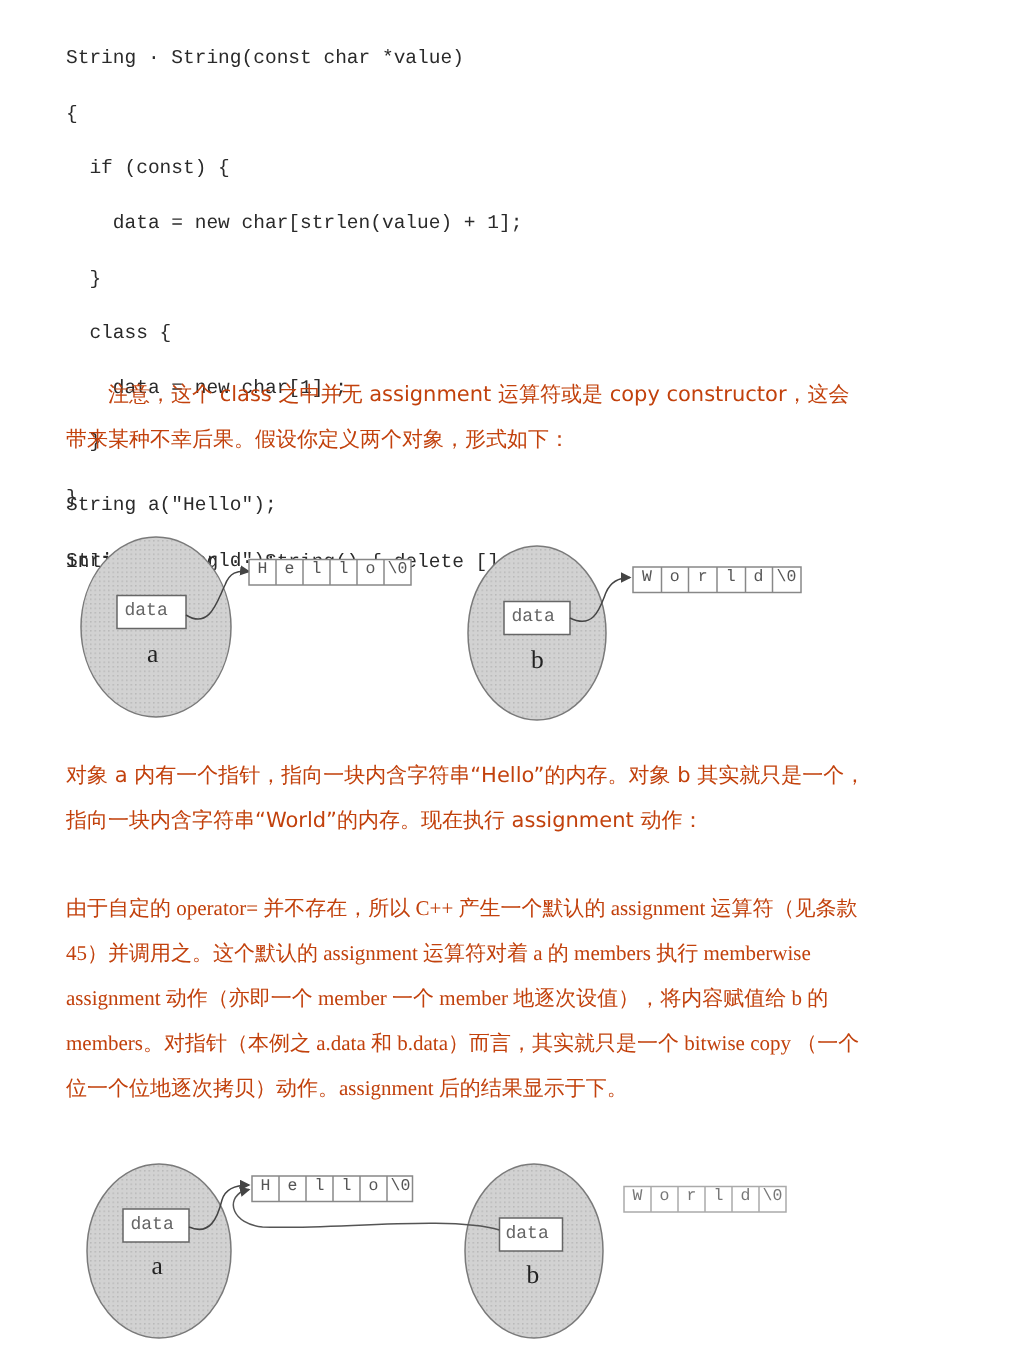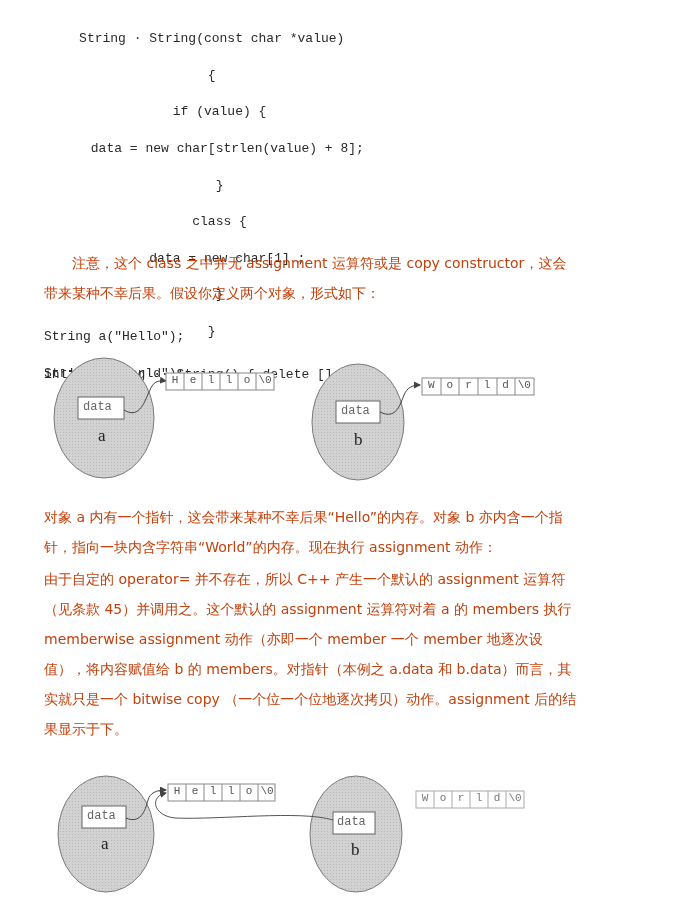--- a/index.html
+++ b/index.html
@@ -4,25 +4,25 @@
 <style>
   html, body { margin: 0; padding: 0; background: #ffffff; }
   body { width: 682px; height: 912px; position: relative; overflow: hidden; color: #1a1a1a; }
   .code { position: absolute; left: 44px; font-family: "Liberation Mono", "DejaVu Sans Mono", monospace; font-size: 13px; line-height: 18.3px; white-space: pre; color: #2a2a2a; }
   .para { position: absolute; left: 44px; width: 536px; font-family: "DejaVu Sans", "Liberation Serif", sans-serif; font-size: 14px; line-height: 30px; color: #c2410c; }
   svg { position: absolute; left: 0; top: 0; }
 </style>
 </head>
 <body>
 
-<div class="code" style="top:12px;text-align:center;">
+<div class="code" style="top:12px;">
 <div>String · String(const char *value)</div>
 <div>{</div>
-<div>  if (value) {</div>
-<div>    data = new char[strlen(value) + 8];</div>
+<div>  if (const) {</div>
+<div>    data = new char[strlen(value) + 1];</div>
 <div>  }</div>
 <div>  class {</div>
 <div>    data = new char[1] ;</div>
 <div>  }</div>
 <div>}</div>
 <div style="margin-top:6px;">inline String ··~String() { delete [] data;</div>
 </div>
 
 <div class="para" style="top:248px; text-indent:2em;">
   <span>注意，这个 class 之中并无 assignment 运算符或是 copy constructor，这会带来某种不幸后果。假设你定义两个对象，形式如下：</span>
@@ -141,18 +141,18 @@
     <span style="width:18px;text-align:center;">W</span>
     <span style="width:18px;text-align:center;">o</span>
     <span style="width:18px;text-align:center;">r</span>
     <span style="width:18px;text-align:center;">l</span>
     <span style="width:18px;text-align:center;">d</span>
     <span style="width:18px;text-align:center;">\0</span>
   </div>
 </div>
 
 <div class="para" style="top:502px; text-indent:0;">
-  <span>对象 a 内有一个指针，这会带来某种不幸后果“Hello”的内存。对象 b 亦内含一个指针，指向一块内含字符串“World”的内存。现在执行 assignment 动作：</span>
+  <span>对象 a 内有一个指针，指向一块内含字符串“Hello”的内存。对象 b 其实就只是一个，指向一块内含字符串“World”的内存。现在执行 assignment 动作：</span>
 </div>
 
-<div class="para" style="top:564px; text-indent:0;">
+<div class="para" style="top:592px; text-indent:0;font-family:Liberation Serif, serif;">
   <span>由于自定的 operator= 并不存在，所以 C++ 产生一个默认的 assignment 运算符（见条款 45）并调用之。这个默认的 assignment 运算符对着 a 的 members 执行 memberwise assignment 动作（亦即一个 member 一个 member 地逐次设值），将内容赋值给 b 的 members。对指针（本例之 a.data 和 b.data）而言，其实就只是一个 bitwise copy （一个位一个位地逐次拷贝）动作。assignment 后的结果显示于下。</span>
 </div>
 
 </body></html>

